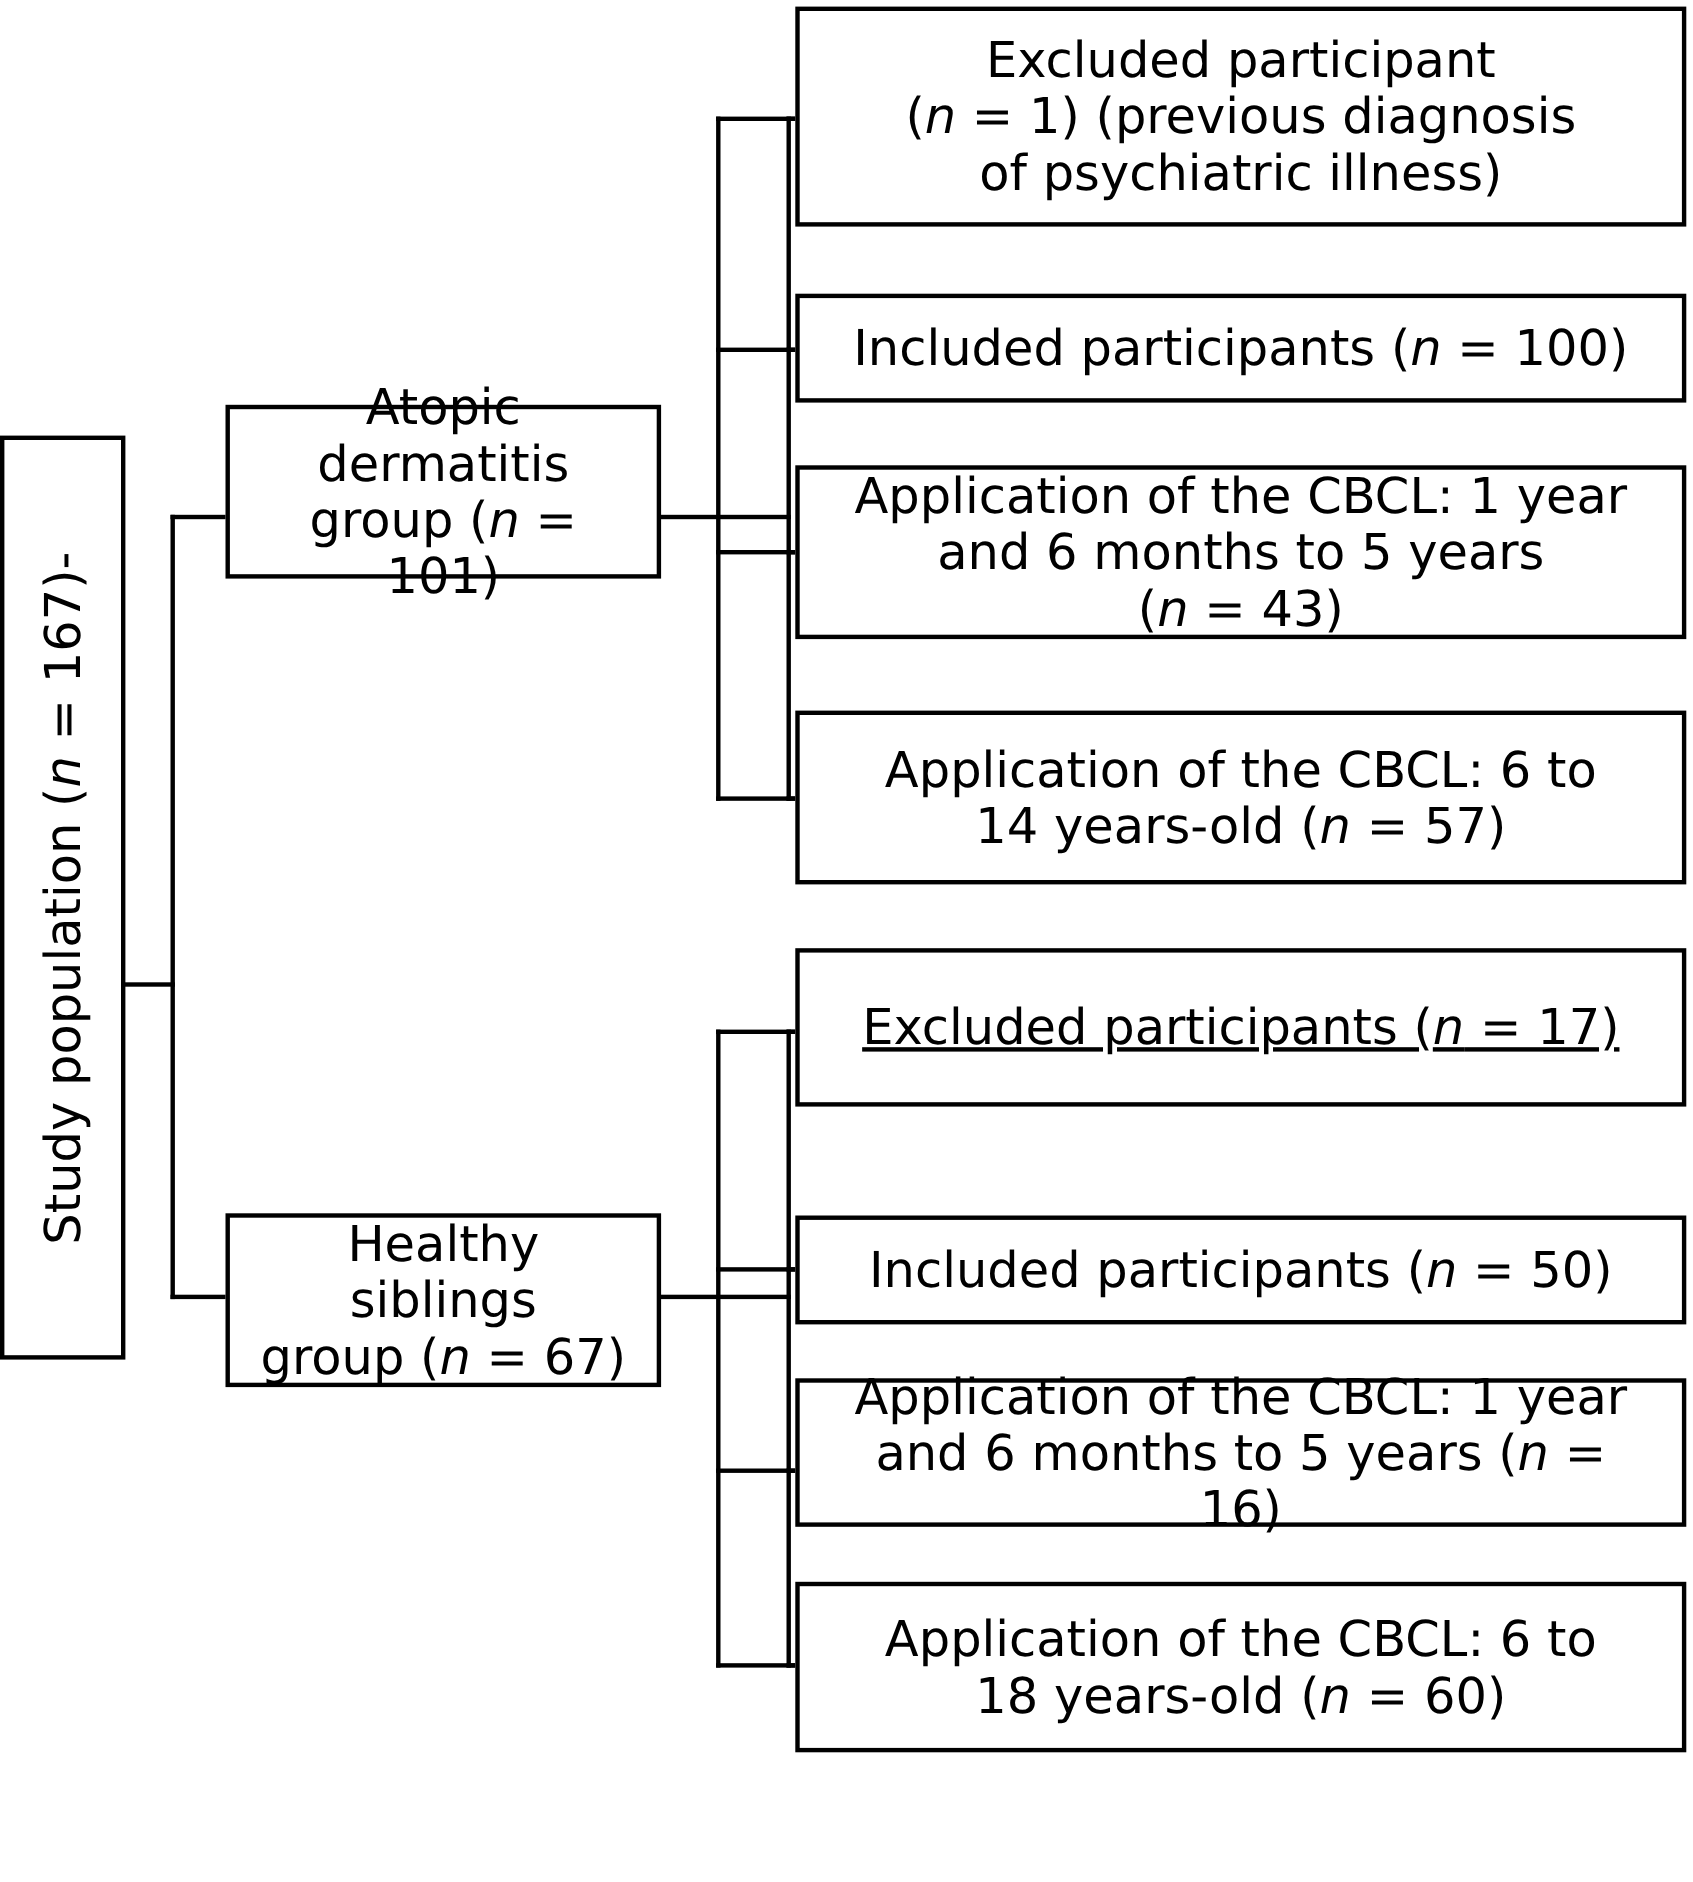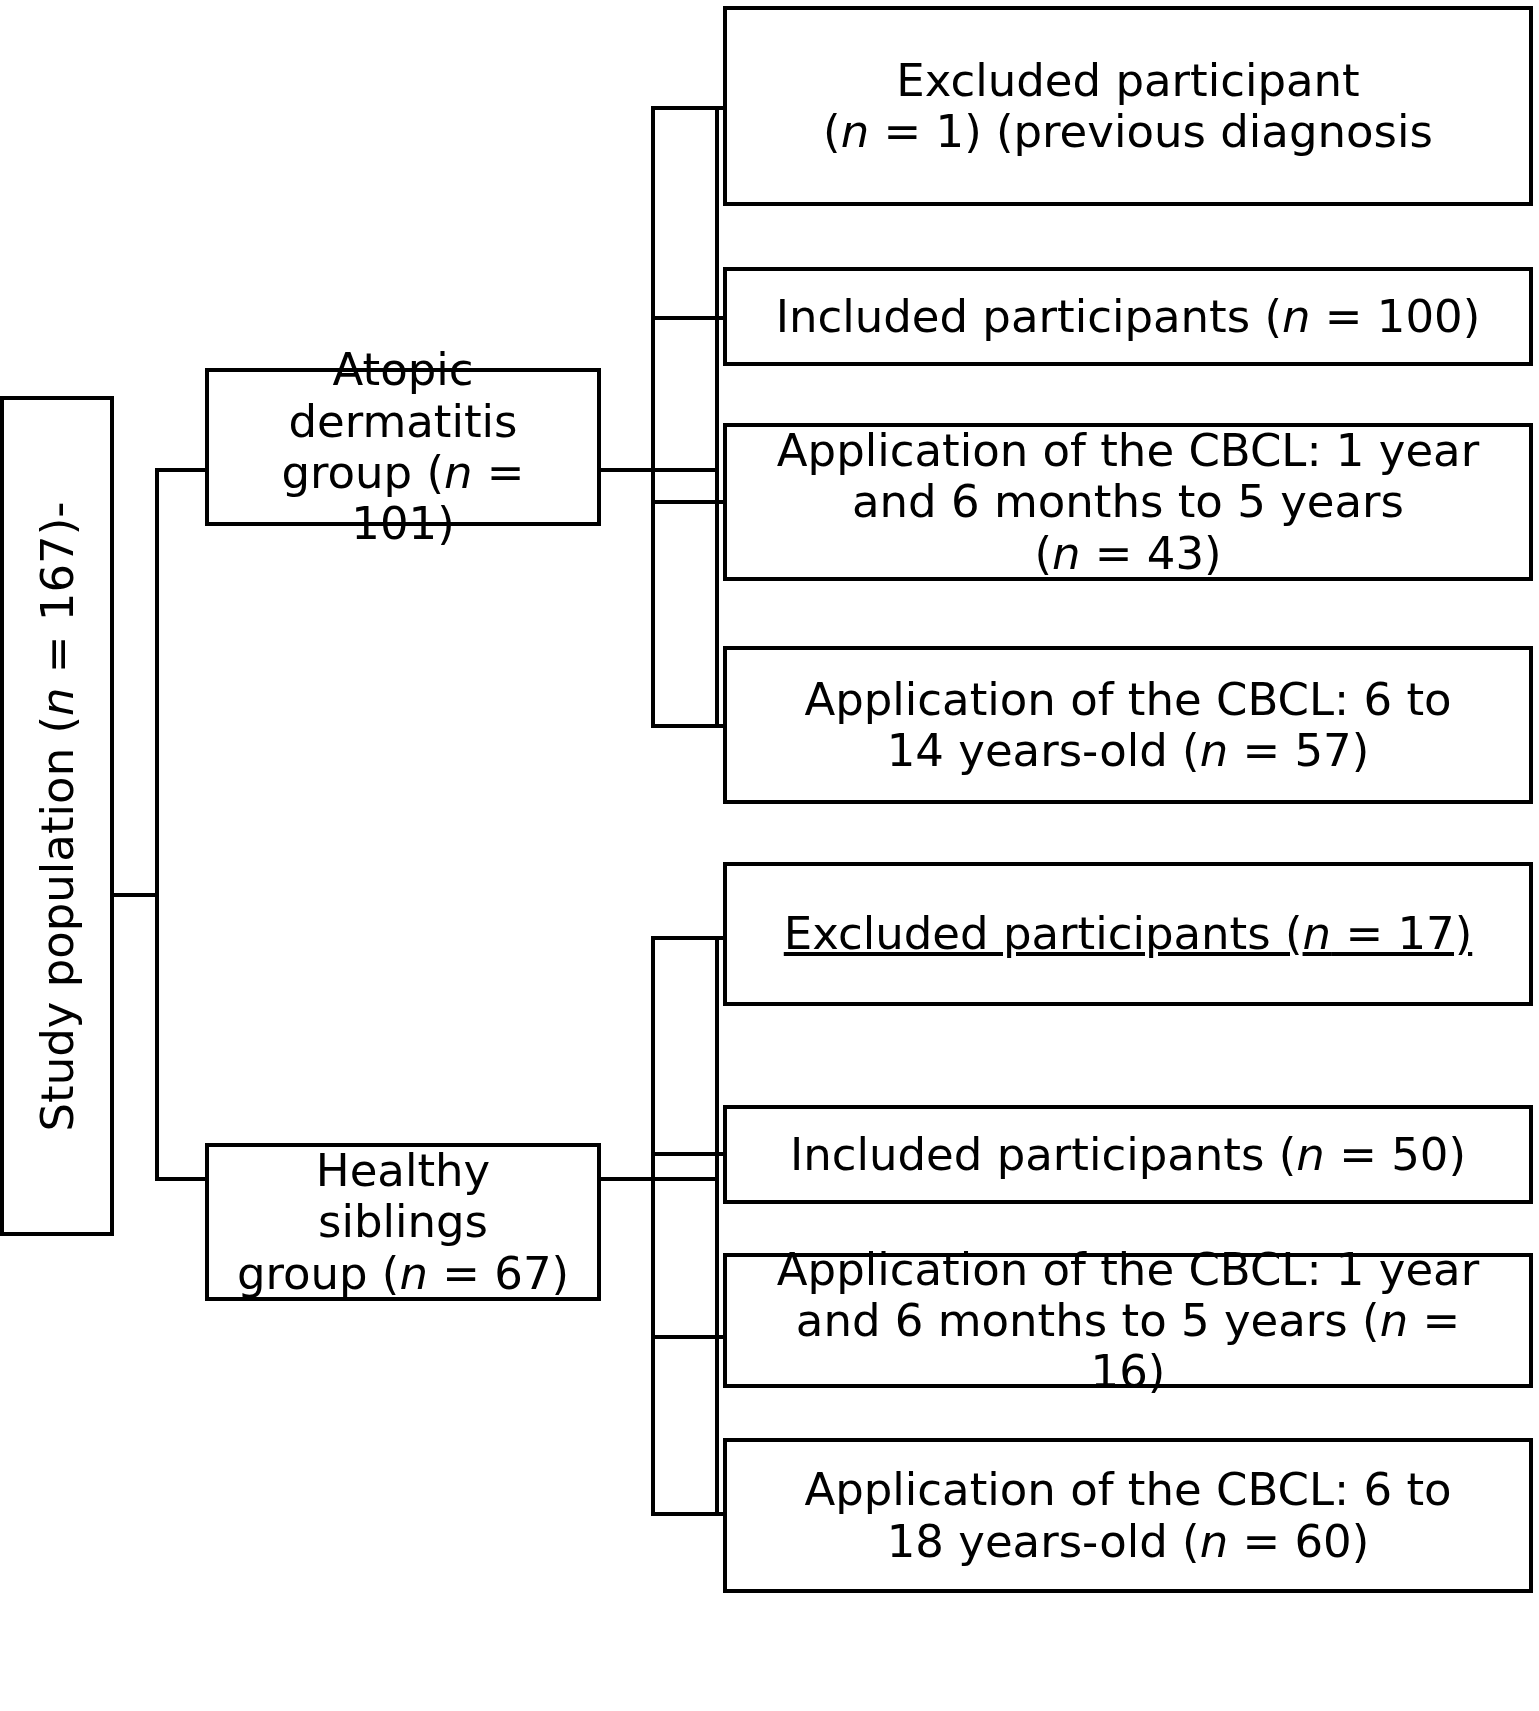--- a/index.html
+++ b/index.html
@@ -59,21 +59,20 @@
     left: 205px;
     top: 368px;
     width: 396px;
     height: 158px;
   }
   #group-hs {
     left: 205px;
     top: 1103px;
     width: 396px;
     height: 158px;
-    margin-top: 40px;
   }
   
   #ad-excluded {
     left: 723px;
     top: 6px;
     width: 810px;
     height: 200px;
   }
   #ad-included {
     left: 723px;
@@ -167,20 +166,21 @@
   <div class="line-h" style="left:651px; top:106px; width:72px;"></div>
   <div class="line-h" style="left:651px; top:316px; width:72px;"></div>
   <div class="line-h" style="left:651px; top:500px; width:72px;"></div>
   <div class="line-h" style="left:651px; top:724px; width:72px;"></div>
   <div class="line-v" style="left:651px; top:106px; height:622px;"></div>
 
   <div class="box" id="ad-excluded">
     <div class="box-inner">
       <span>Excluded participant</span><br>
       <span>(</span><i>n</i><span> = 1) (previous diagnosis</span><br>
+      <span>of psychiatric illness)</span>
     </div>
   </div>
 
   <div class="box" id="ad-included">
     <div class="box-inner">
       <span>Included participants (</span><i>n</i><span> = 100)</span>
     </div>
   </div>
 
   <div class="box" id="ad-cbcl-young">

